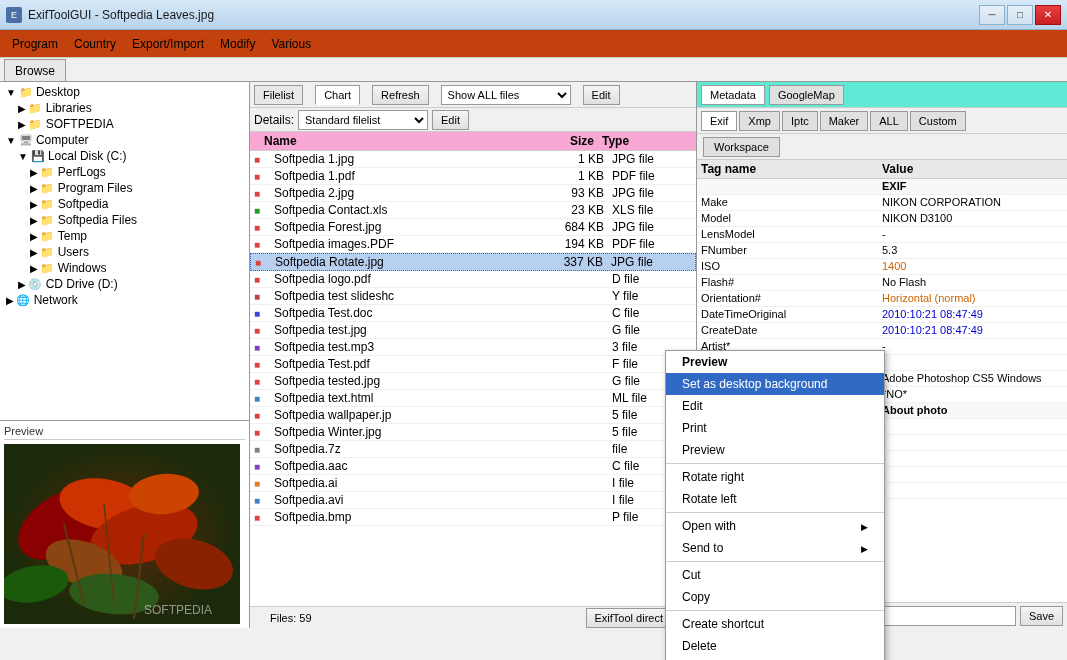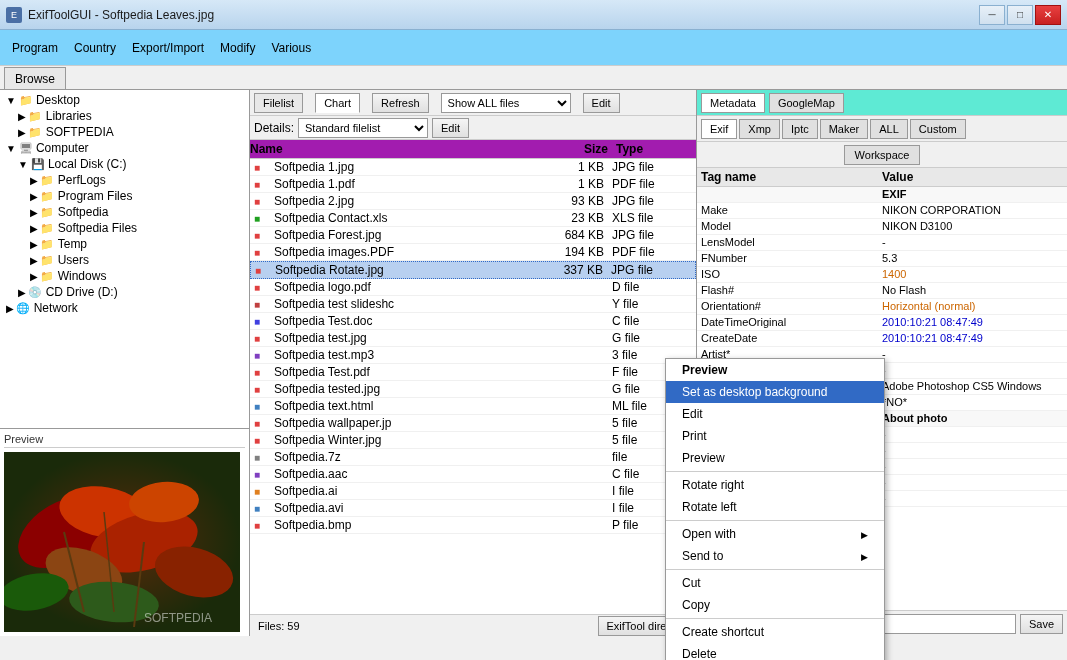--- a/index.html
+++ b/index.html
@@ -17,22 +17,22 @@
     }
     .titlebar-left { display: flex; align-items: center; gap: 6px; }
     .titlebar-icon { width: 16px; height: 16px; background: #4a6fa5; border-radius: 2px; display: flex; align-items: center; justify-content: center; color: white; font-size: 9px; }
     .titlebar-text { font-size: 12px; color: #1a1a1a; font-weight: normal; }
     .titlebar-controls { display: flex; gap: 2px; }
     .titlebar-btn { width: 26px; height: 20px; border: 1px solid #8ab0d0; background: linear-gradient(to bottom, #e8f0f8, #d0e0ef); cursor: pointer; display: flex; align-items: center; justify-content: center; font-size: 10px; color: #333; }
     .titlebar-btn.close { background: linear-gradient(to bottom, #e84040, #c82020); color: white; border-color: #a01010; }
 
     
     .menubar {
-      height: 36px;
-      background: #7dd3fc;
+      height: 28px;
+      background: #c2410c;
       display: flex;
       align-items: center;
       padding: 0 4px;
       border-bottom: 1px solid #ccc;
     }
     .menu-item { padding: 2px 8px; cursor: pointer; color: #000; }
     .browse-tab {
       height: 22px;
       padding: 0 10px;
       background: #e8e8e8;
@@ -142,23 +142,23 @@
       background: #f0f0f0;
       display: flex;
       align-items: center;
       padding: 2px 4px;
       gap: 4px;
       border-bottom: 1px solid #ccc;
     }
     .file-list-header {
       display: flex;
       align-items: center;
-      background: #a21caf;
+      background: #f9a8d4;
       border-bottom: 1px solid #ccc;
-      padding: 2px 0;
+      padding: 2px 14px;
       font-weight: bold;
     }
     .file-list-area {
       flex: 1;
       overflow-y: auto;
       overflow-x: auto;
     }
     .file-row {
       display: flex;
       align-items: center;
@@ -206,21 +206,20 @@
       font-size: 11px;
     }
     .meta-tab.active { background: white; }
     .workspace-toolbar {
       height: 26px;
       background: #f0f0f0;
       display: flex;
       align-items: center;
       padding: 2px 6px;
       border-bottom: 1px solid #ccc;
-      justify-content: center;
     }
     .workspace-btn {
       height: 20px;
       padding: 0 10px;
       background: #e0e0e0;
       border: 1px solid #999;
       cursor: pointer;
       font-size: 11px;
     }
     .meta-table-header {
@@ -612,21 +611,21 @@
         <span class="col-type">I file</span>
       </div>
       <div class="file-row">
         <span class="file-icon" style="color:#e04040;">■</span>
         <span class="col-name">Softpedia.bmp</span>
         <span class="col-size"></span>
         <span class="col-type">P file</span>
       </div>
     </div>
 
-    <div style="height:22px; background:#f0f0f0; border-top:1px solid #ccc; display:flex; align-items:center; padding:0 8px; gap:20px;">
+    <div style="height:22px; background:#f0f0f0; border-top:1px solid #ccc; display:flex; align-items:center; padding:0 20px; gap:20px;">
       <span style="font-size:11px;">Files: 59</span>
       <div style="flex:1;"></div>
       <button class="exiftool-btn">ExifTool direct</button>
     </div>
 
     <div class="context-menu">
       <div class="ctx-item ctx-bold">
         <span>Preview</span>
       </div>
       <div class="ctx-item highlighted">

